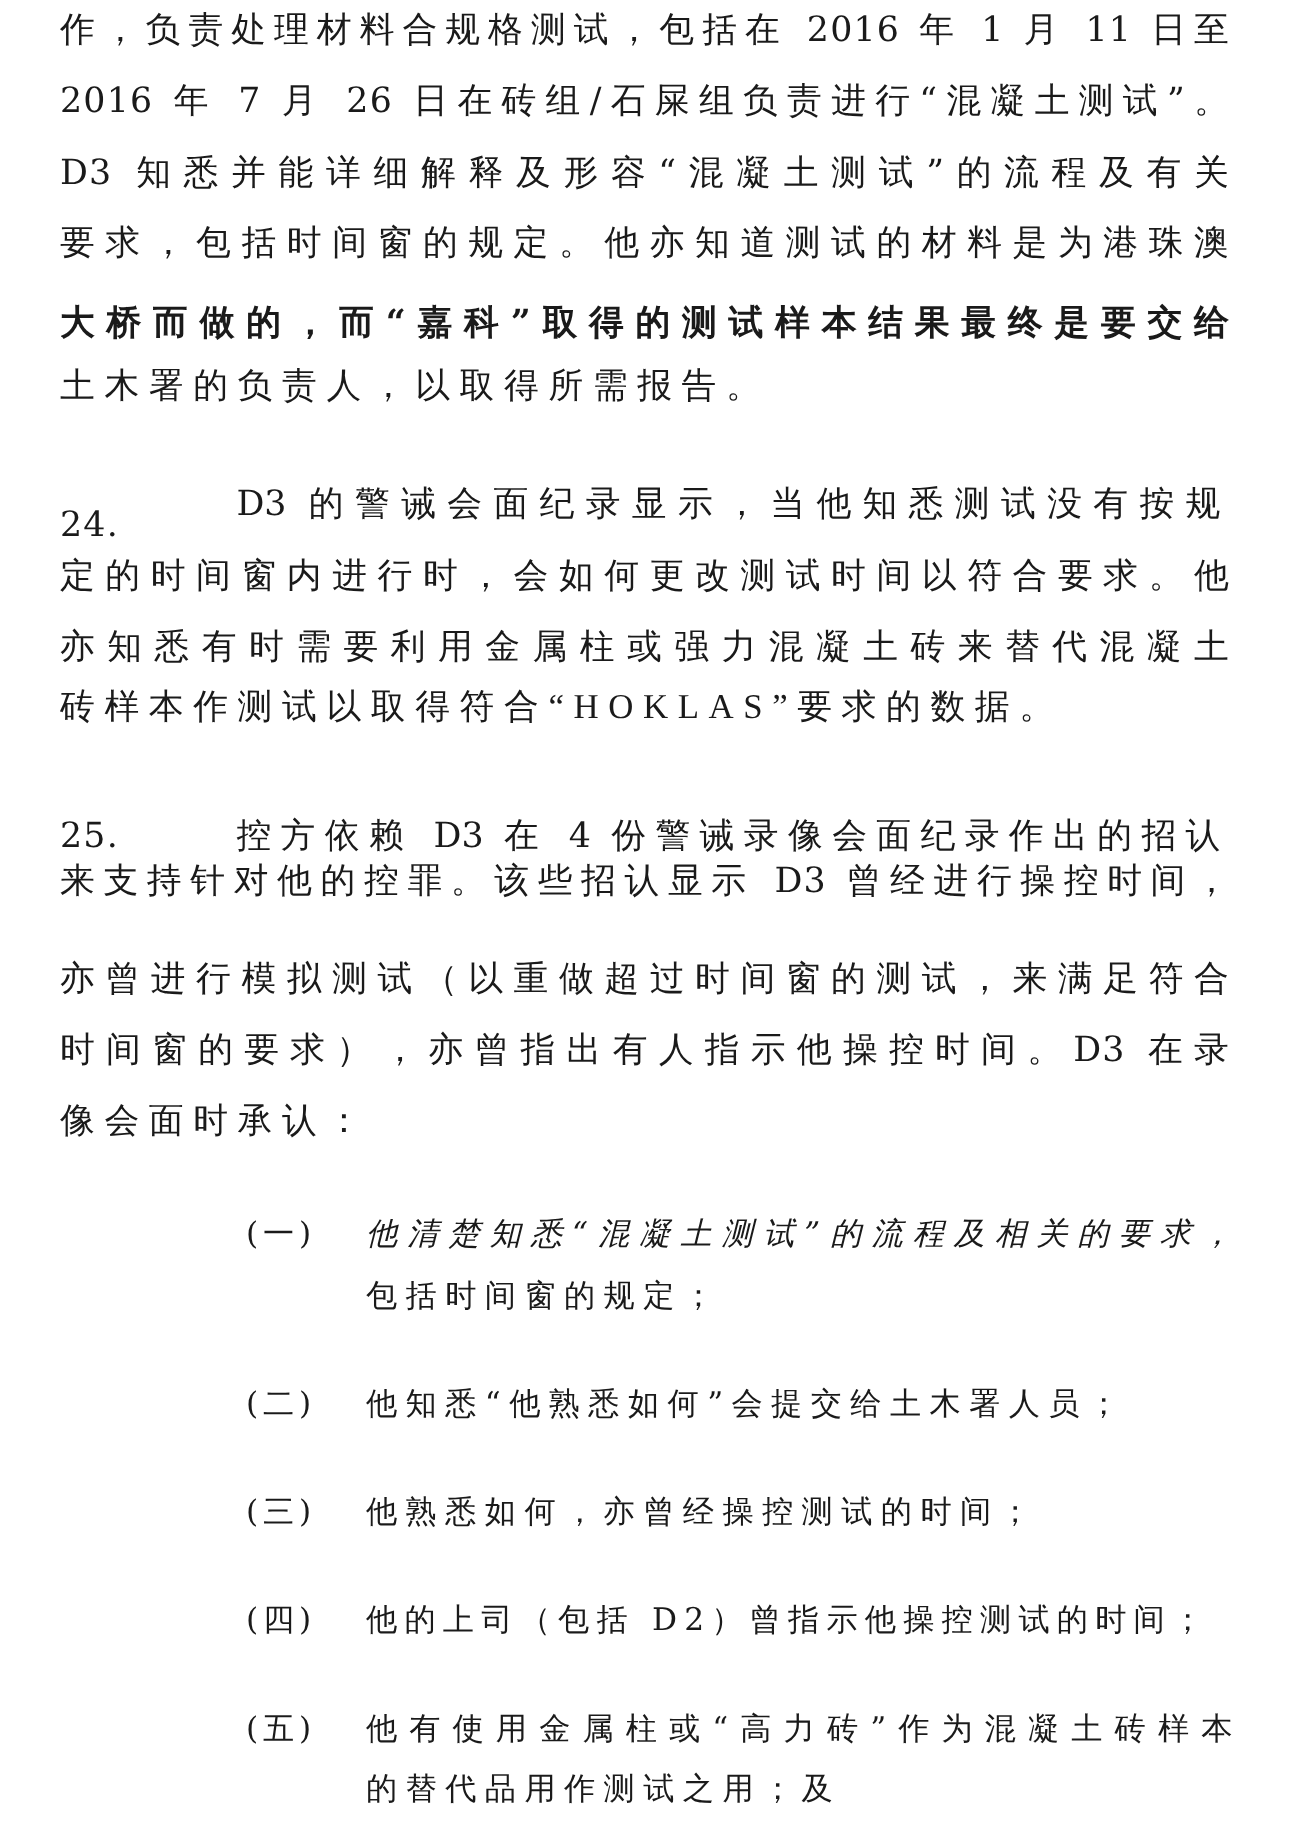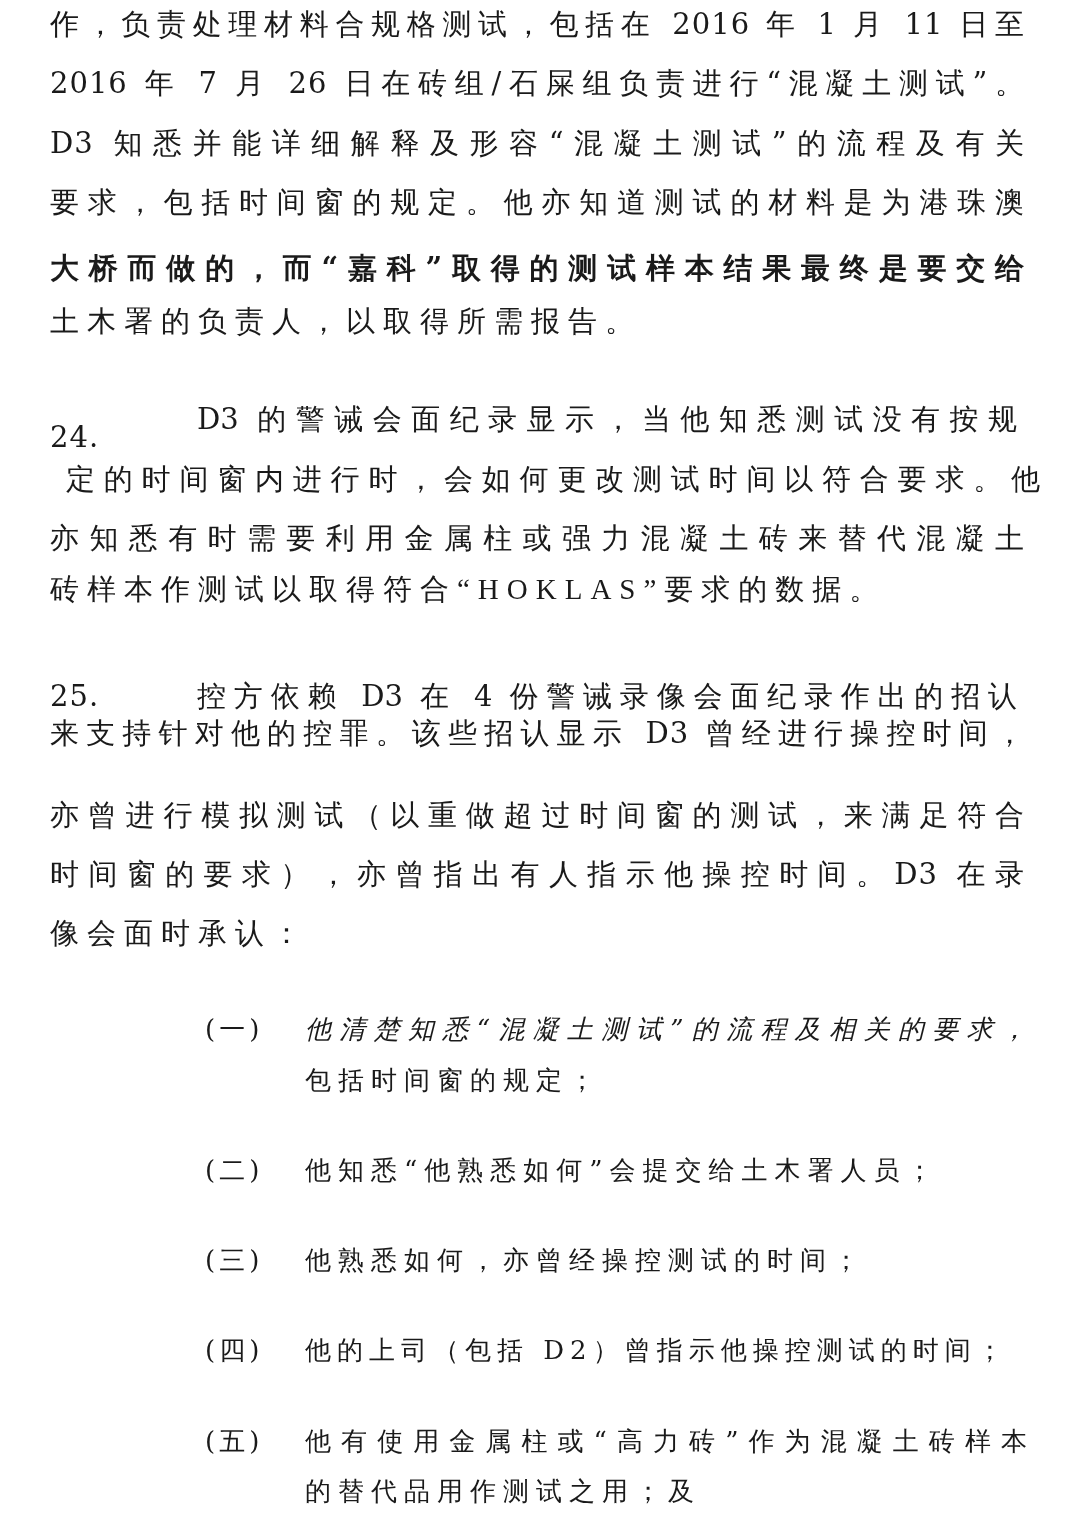--- a/index.html
+++ b/index.html
@@ -84,21 +84,21 @@
     <div class="line" style="top:63px;">2016 年 7 月 26 日在砖组/石屎组负责进行“混凝土测试”。</div>
     <div class="line" style="top:123px;">D3 知悉并能详细解释及形容“混凝土测试”的流程及有关</div>
     <div class="line" style="top:182px;">要求，包括时间窗的规定。他亦知道测试的材料是为港珠澳</div>
     <div class="line" style="top:248px;font-weight:bold;">大桥而做的，而“嘉科”取得的测试样本结果最终是要交给</div>
     <div class="line last" style="top:301px;">土木署的负责人，以取得所需报告。</div>
   </div>
 
   <div>
     <div class="para-num" style="top:417px;">24.</div>
     <div class="para-first" style="top:399px;">D3 的警诫会面纪录显示，当他知悉测试没有按规</div>
-    <div class="line" style="top:459px;margin-left:16px;">定的时间窗内进行时，会如何更改测试时间以符合要求。他</div>
+    <div class="line" style="top:459px;">定的时间窗内进行时，会如何更改测试时间以符合要求。他</div>
     <div class="line" style="top:518px;">亦知悉有时需要利用金属柱或强力混凝土砖来替代混凝土</div>
     <div class="line last" style="top:569px;font-family:Liberation Serif, serif;">砖样本作测试以取得符合“HOKLAS”要求的数据。</div>
   </div>
 
   <div>
     <div class="para-num" style="top:676px;">25.</div>
     <div class="para-first" style="top:676px;">控方依赖 D3 在 4 份警诫录像会面纪录作出的招认</div>
     <div class="line" style="top:713px;">来支持针对他的控罪。该些招认显示 D3 曾经进行操控时间，</div>
     <div class="line" style="top:795px;">亦曾进行模拟测试（以重做超过时间窗的测试，来满足符合</div>
     <div class="line" style="top:854px;">时间窗的要求），亦曾指出有人指示他操控时间。D3 在录</div>

